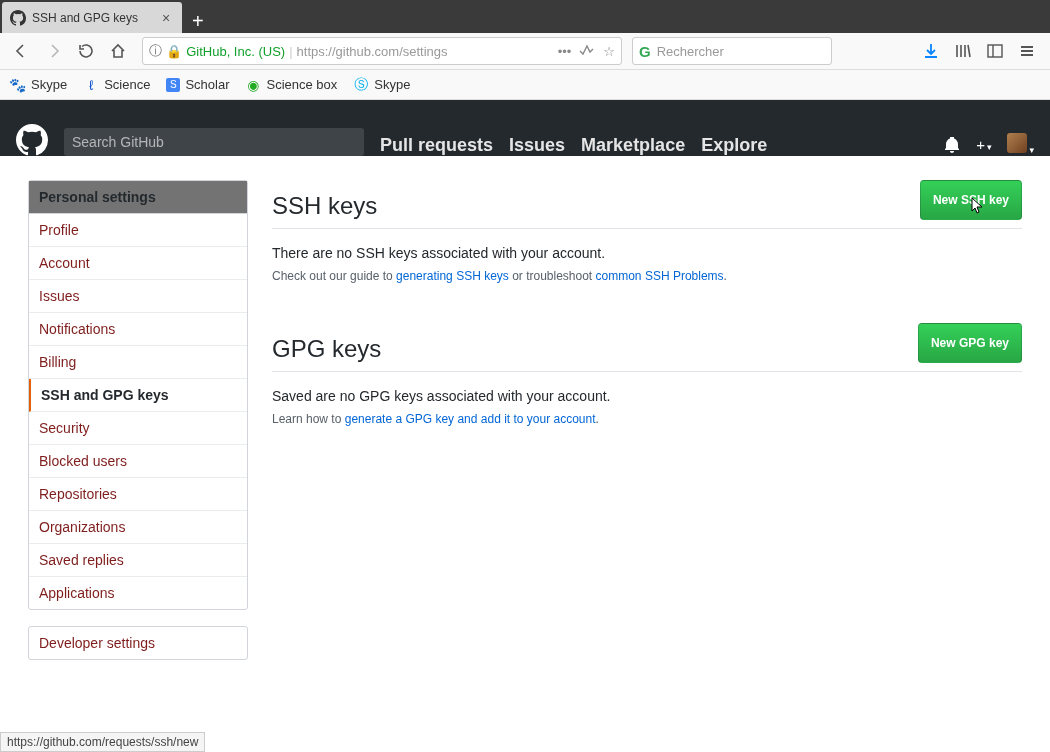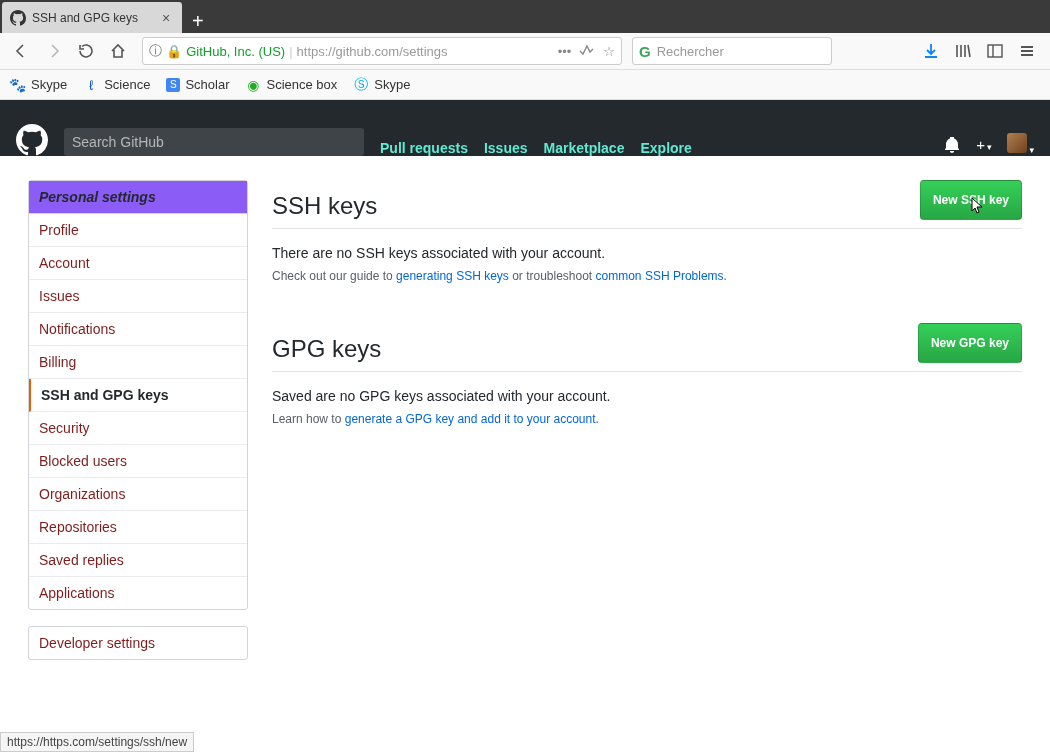--- a/index.html
+++ b/index.html
@@ -30,31 +30,31 @@
 .bookmarks-bar { height:30px; display:flex; align-items:center; gap:16px; padding:0 10px; background:#f9f9f9; border-bottom:1px solid #ddd; font-size:13px; }
 .bookmark { display:flex; align-items:center; gap:5px; color:#333; cursor:pointer; }
 .bm-icon { width:16px; height:16px; display:inline-flex; align-items:center; justify-content:center; font-size:14px; }
 
 
 .gh-header { background:#24292e; height:56px; display:flex; align-items:flex-end; padding:0 16px; gap:16px; }
 .gh-logo { color:#fff; }
 .gh-search { background:#3f4448; border:none; height:28px; width:300px; border-radius:3px; padding:0 8px; color:#ccc; font-size:14px; }
 .gh-search::placeholder { color:rgba(255,255,255,0.6); }
 .gh-nav { display:flex; gap:16px; }
-.gh-nav a { color:#5eead4; font-weight:600; font-size:14px; text-decoration:none; cursor:pointer; }
+.gh-nav a { color:#e5e5e5; font-weight:600; font-size:18px; text-decoration:none; cursor:pointer; }
 .gh-right { margin-left:auto; display:flex; align-items:center; gap:16px; color:#fff; }
 .gh-avatar { width:20px; height:20px; border-radius:3px; background:linear-gradient(135deg,#b08050,#704020); display:inline-block; }
 .gh-plus, .gh-bell { cursor:pointer; font-size:15px; }
 .caret { font-size:9px; margin-left:2px; }
 
 
 .page { display:flex; padding:24px 28px; gap:24px; background:#fff; height: calc(752px - 33px - 37px - 30px - 56px - 24px); }
 .sidebar { width:220px; flex-shrink:0; }
 .menu { border:1px solid #d1d5da; border-radius:3px; margin-bottom:16px; }
-.menu-header { padding:8px 10px; font-size:14px; font-weight:600; background:#8b5cf6; border-bottom:1px solid #d1d5da;font-style:italic; }
+.menu-header { padding:8px 10px; font-size:14px; font-weight:600; background:#737373; border-bottom:1px solid #d1d5da; }
 .menu-item { display:block; padding:8px 10px; font-size:14px; color:#7f1d1d; border-bottom:1px solid #eaecef; cursor:pointer; text-decoration:none; }
 .menu-item:last-child { border-bottom:none; }
 .menu-item.active { font-weight:600; color:#24292e; border-left:2px solid #e36209; cursor:default; }
 
 .content { flex:1; }
 .section-head { display:flex; align-items:flex-end; justify-content:space-between; border-bottom:1px solid #e1e4e8; padding-bottom:8px; margin-bottom:16px; }
 .section-head h2 { font-size:24px; font-weight:400; }
 .btn-primary { background: linear-gradient(#34d058,#28a745); color:#fff; border:1px solid rgba(27,31,35,0.2); border-radius:4px; padding:12px 12px; font-size:12px; font-weight:600; cursor:pointer; }
 .section-body p { font-size:14px; color:#24292e; margin-bottom:8px; }
 .section-body .note { font-size:12px; color:#586069; }
@@ -204,22 +204,22 @@
     <div class="menu">
       <div class="menu-header">Personal settings</div>
       <a class="menu-item">Profile</a>
       <a class="menu-item">Account</a>
       <a class="menu-item">Issues</a>
       <a class="menu-item">Notifications</a>
       <a class="menu-item">Billing</a>
       <a class="menu-item active">SSH and GPG keys</a>
       <a class="menu-item">Security</a>
       <a class="menu-item">Blocked users</a>
+      <a class="menu-item">Repositories</a>
       <a class="menu-item">Organizations</a>
-      <a class="menu-item">Repositories</a>
       <a class="menu-item">Saved replies</a>
       <a class="menu-item">Applications</a>
     </div>
     <div class="menu">
       <a class="menu-item">Developer settings</a>
     </div>
   </div>
 
   <div class="content">
     <div class="section">
@@ -239,19 +239,19 @@
         <button class="btn-primary">New GPG key</button>
       </div>
       <div class="section-body">
         <p>Saved are no GPG keys associated with your account.</p>
         <p class="note"><span>Learn how to </span><a>generate a GPG key and add it to your account</a><span>.</span></p>
       </div>
     </div>
   </div>
 </div>
 
-<div class="status-bar">https://https.com/settings/ssh/new</div>
+<div class="status-bar">https://github.com/requests/ssh/new</div>
 
 <div class="cursor" style="left:974px; top:199px;">
   <svg width="14" height="18" viewBox="0 0 14 18">
       <path fill="#fff" stroke="#000" stroke-width="1" d="M1 1l0 13 3-3 2 5 2-1-2-5 5 0z"></path>
     </svg>
 </div>
 
 </body></html>

